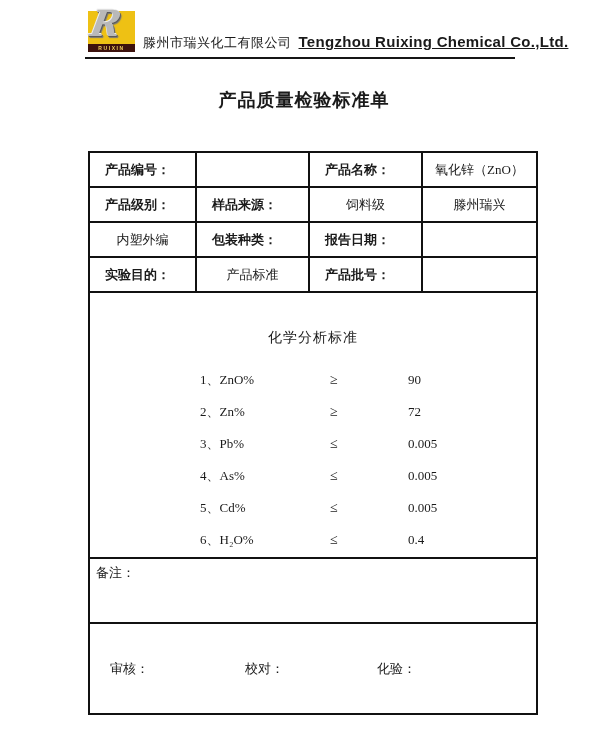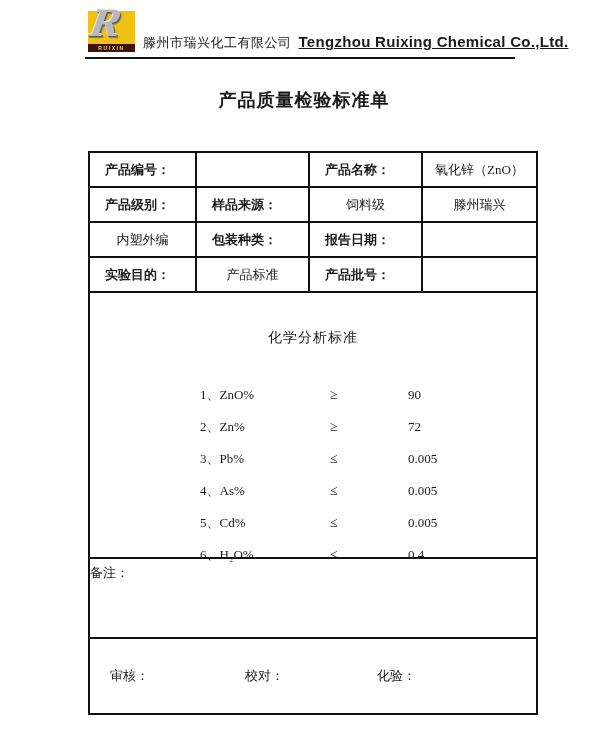--- a/index.html
+++ b/index.html
@@ -65,27 +65,27 @@
     justify-content:center;
     font-family:"Liberation Serif","DejaVu Serif",serif;
     font-size:13px;
   }
 
   .analysis { height:266px; border-bottom:2px solid #111; }
   .analysis-title {
     margin-top:36px; height:16px; text-align:center;
     font-size:14px; letter-spacing:1px;
   }
-  .analysis-list { margin-top:34px; }
+  .analysis-list { margin-top:19px; }
   .a-row { display:flex; align-items:center; height:32px; padding-left:110px; font-size:13px; }
   .a-label { width:130px; }
   .a-op { width:78px; font-size:14px; }
   .a-val { flex:1; }
 
-  .remarks { height:80px; border-bottom:2px solid #111; padding:5px 0; font-size:13px; }
+  .remarks { height:65px; border-bottom:2px solid #111; padding:5px 6px; font-size:13px; }
 
   .signatures { flex:1; position:relative; font-size:13px; }
   .sig { position:absolute; top:50%; transform:translateY(-50%); white-space:nowrap; }
   .sig-review { left:20px; }
   .sig-proofread { left:155px; }
   .sig-assay { left:287px; }
 </style>
 </head>
 <body>
 

